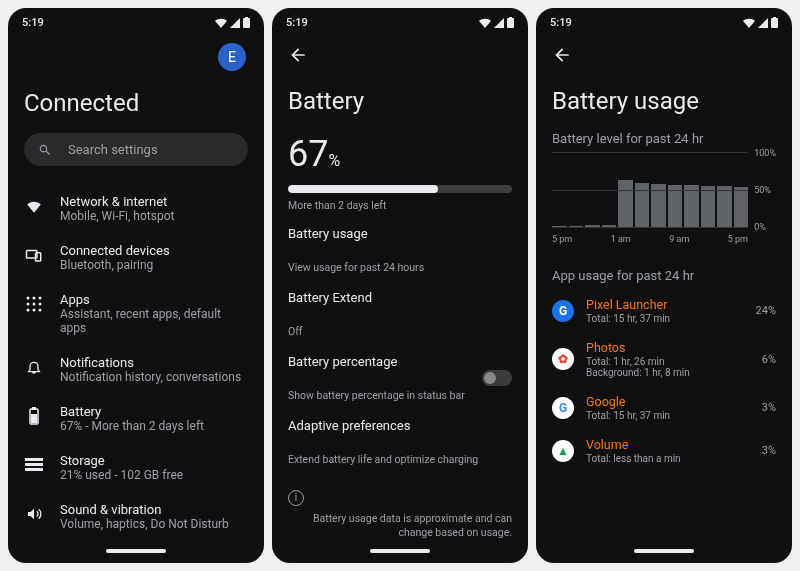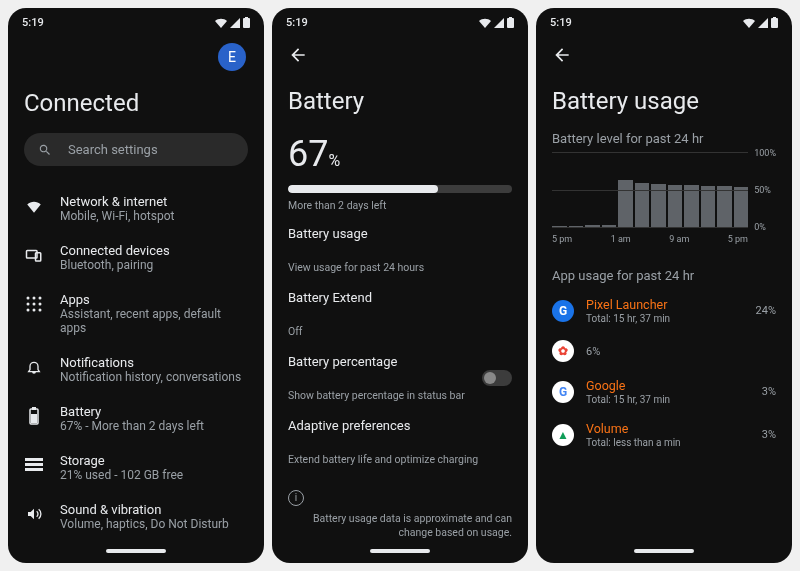--- a/index.html
+++ b/index.html
@@ -453,20 +453,24 @@
         <div class="app-row">
     <div class="app-icon" style="background:#1a73e8;color:#fff">G</div>
     <div class="app-body">
       <div class="app-name">Pixel Launcher</div>
       <div class="app-sub">Total: 15 hr, 37 min</div>
     </div>
     <div class="app-pct">24%</div>
         </div>
         <div class="app-row">
     <div class="app-icon" style="background:#fff;color:#ea4335">✿</div>
+    <div class="app-body">
+      <div class="app-name">Photos</div>
+      <div class="app-sub">Total: 1 hr, 26 min<br>Background: 1 hr, 8 min</div>
+    </div>
     <div class="app-pct">6%</div>
         </div>
         <div class="app-row">
     <div class="app-icon" style="background:#fff;color:#4285f4">G</div>
     <div class="app-body">
       <div class="app-name">Google</div>
       <div class="app-sub">Total: 15 hr, 37 min</div>
     </div>
     <div class="app-pct">3%</div>
         </div>

